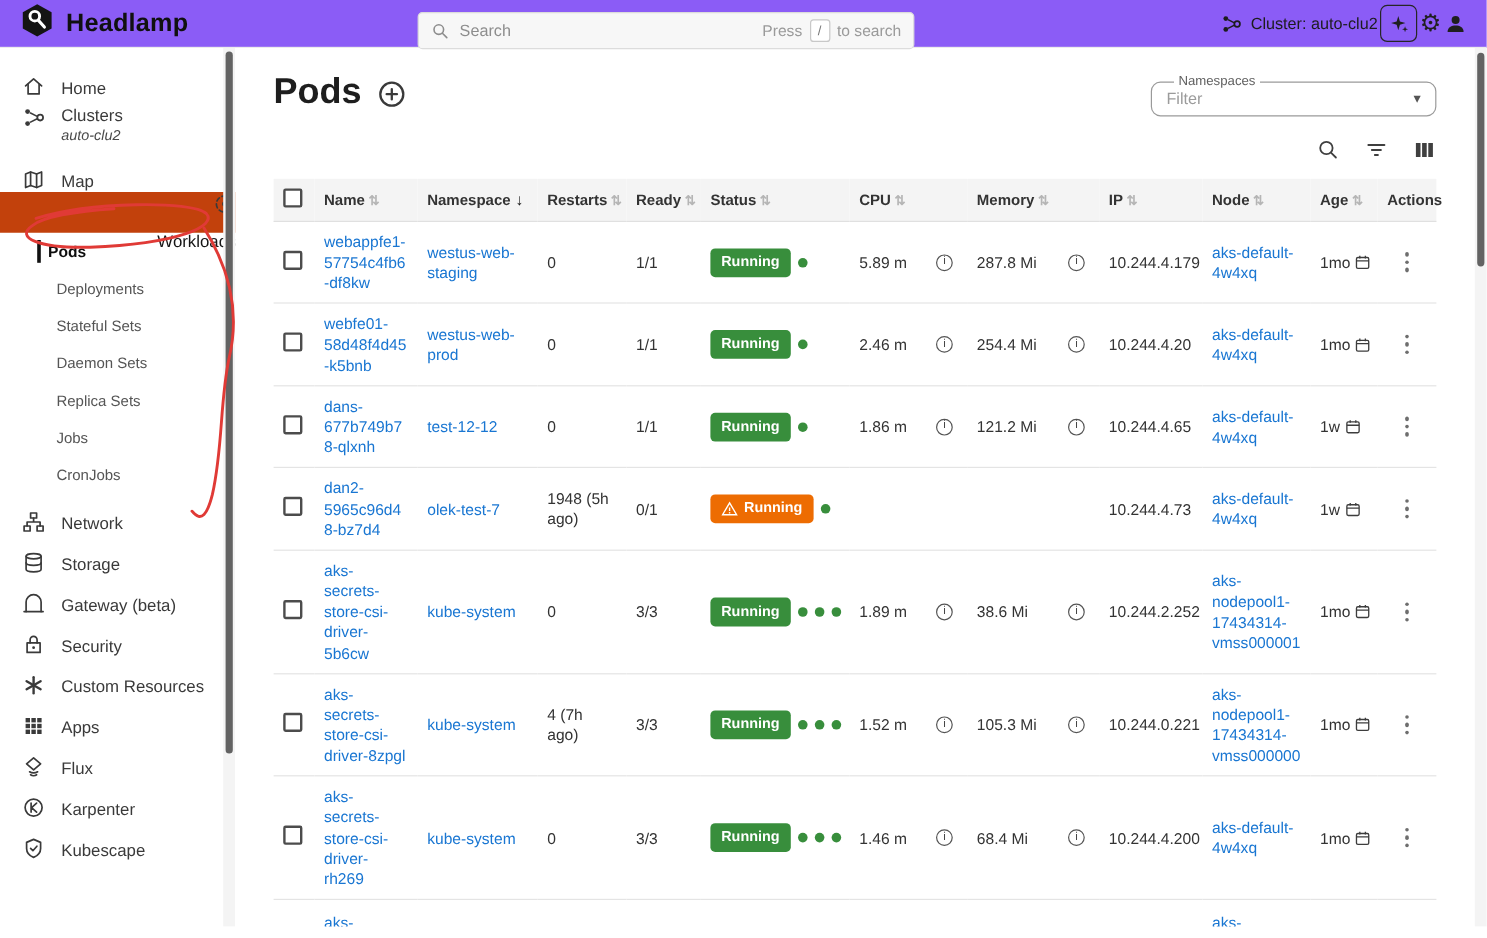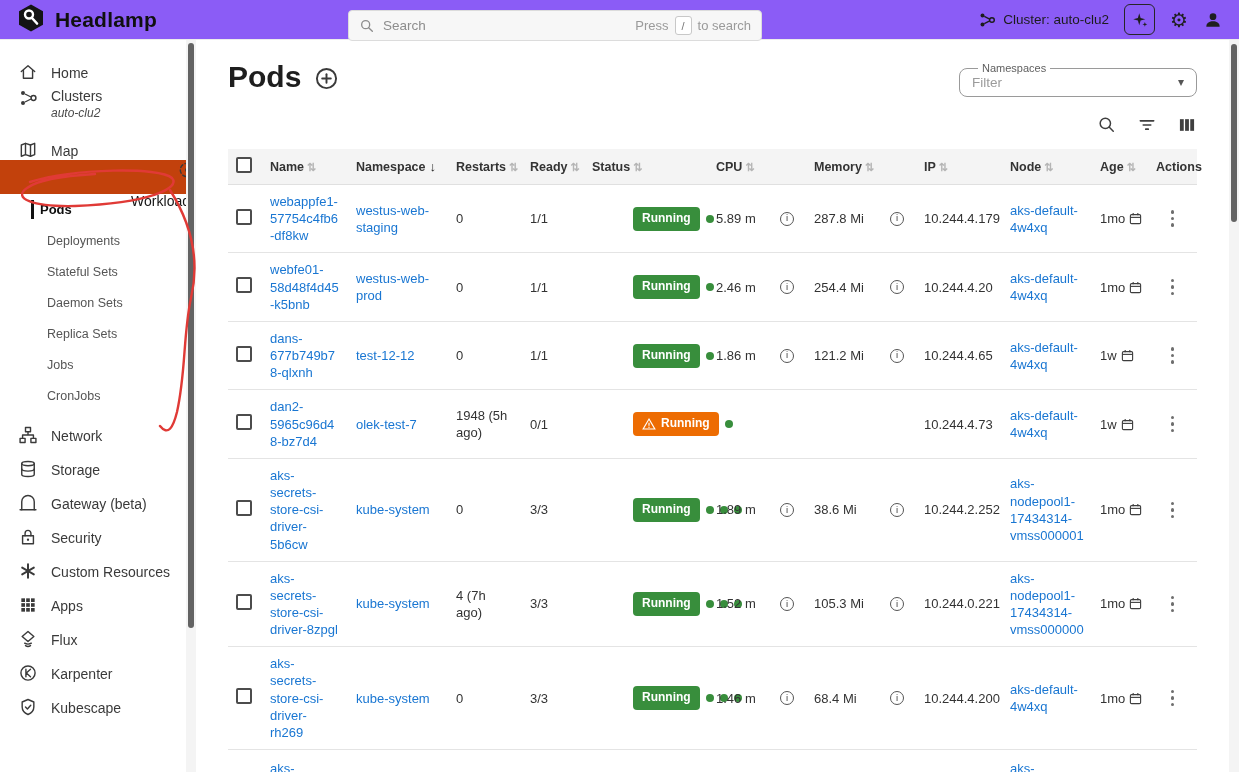--- a/index.html
+++ b/index.html
@@ -11,21 +11,21 @@
     background:#8b5cf6; border-bottom:1px solid #ececec; position:relative; z-index:5; }
   .brand { display:flex; align-items:center; gap:9px; cursor:pointer; }
   .brand-title { font-size:21px; font-weight:700; color:#101010; letter-spacing:.2px; }
   .searchbox { position:absolute; left:348px; top:10px; width:414px; height:31px;
     background:#f7f7f7; border:1px solid #dcdcdc; border-radius:4px;
     display:flex; align-items:center; gap:8px; padding:0 10px; color:#8d8d8d; font-size:13.5px; }
   .search-hint { margin-left:auto; display:flex; align-items:center; gap:6px; font-size:13px; color:#9a9a9a; }
   kbd.slash { border:1px solid #c8c8c8; border-radius:3px; width:17px; height:19px; background:#fff;
     display:inline-flex; align-items:center; justify-content:center; font-size:11px; color:#777;
     font-family:"Liberation Sans", sans-serif; }
-  .topbar-right { margin-left:auto; display:flex; align-items:center; gap:15px; }
+  .topbar-right { margin-left:auto; display:flex; align-items:center; gap:2px; }
   .cluster-chip { display:flex; align-items:center; gap:7px; font-size:13.5px; color:#1c1c1c; cursor:pointer; }
   button.icon-btn, button.icon-btn-square { background:none; border:none; cursor:pointer;
     display:flex; align-items:center; justify-content:center; color:#1f1f1f; }
   button.icon-btn-square { width:31px; height:31px; border:1.6px solid #262626; border-radius:6px; }
   .gear-glyph { font-size:20px; line-height:1; color:#1f1f1f; }
 
   
   .layout { display:flex; height:732px; }
   .sidebar { width:186px; flex:none; background:#fff; padding-top:8px; position:relative; }
   .scrollstrip { width:10px; flex:none; background:#f4f4f4; position:relative; }
@@ -65,21 +65,21 @@
 
   table.pods { border-collapse:collapse; width:100%; margin-top:12px; table-layout:fixed; font-size:13px; }
   thead th { background:#f4f4f4; text-align:left; font-size:12.5px; font-weight:700; color:#333;
     padding:8px 8px; white-space:nowrap; border-bottom:1px solid #e0e0e0; cursor:pointer; }
   thead th.c-actions { text-align:center; }
   .sort { color:#b5b5b5; font-size:11px; margin-left:3px; }
   .sort-active { color:#1c1c1c; font-weight:700; font-size:13px; margin-left:4px; }
   tbody td { border-bottom:1px solid #e4e4e4; padding:8px; vertical-align:middle; color:#333; line-height:1.32; }
   a.lnk { color:#1976d2; text-decoration:none; overflow-wrap:anywhere; cursor:pointer; }
   .checkbox { display:inline-block; width:16px; height:16px; border:2px solid #4c4c4c; border-radius:2px; cursor:pointer; background:#fff; }
-  .status-wrap { display:flex; align-items:center; gap:6px;margin-left:41px; }
+  .status-wrap { display:flex; align-items:center; gap:6px; }
   .chip { display:inline-flex; align-items:center; gap:5px; border-radius:4px; padding:4px 9px;
     color:#fff; font-size:12px; font-weight:700; white-space:nowrap; }
   .chip.success { background:#388e3c; }
   .chip.warning { background:#ed6c02; }
   .dot { width:8px; height:8px; border-radius:50%; background:#388e3c; flex:none; }
   .vi { display:flex; align-items:center; justify-content:space-between; padding-right:4px; }
   .info-icon { width:14px; height:14px; border:1.3px solid #555; border-radius:50%; color:#444;
     font-size:9.5px; display:inline-flex; align-items:center; justify-content:center; flex:none; cursor:pointer; }
   .agewrap { display:flex; align-items:center; gap:4px; }
   .cal { color:#3d3d3d; flex:none; }

